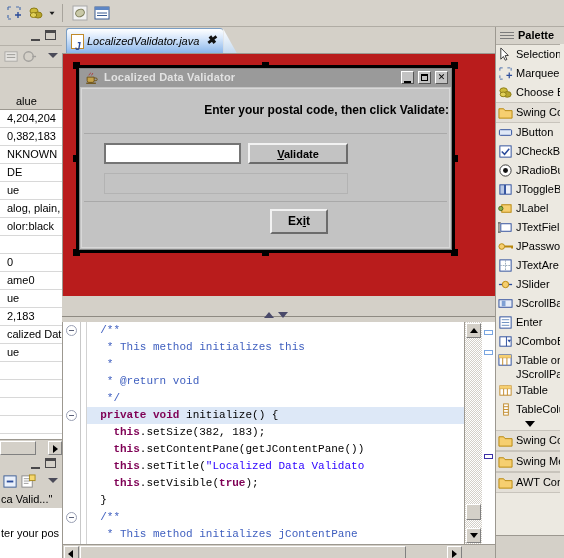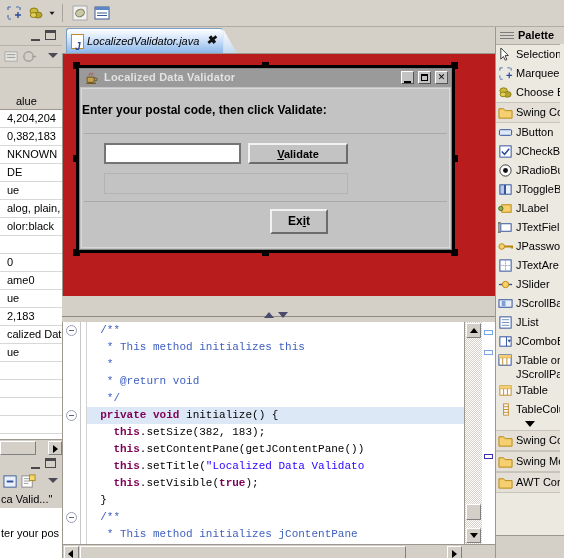--- a/index.html
+++ b/index.html
@@ -90,21 +90,21 @@
   .cupico{position:absolute;left:4px;top:2px;width:15px;height:14px;}
   .jbtns{position:absolute;right:3px;top:2px;}
   .jb{display:inline-block;width:13px;height:13px;background:#c3c3c3;border:1px solid #fff;
       border-right-color:#555;border-bottom-color:#555;box-sizing:border-box;position:relative;
       margin-left:1px;vertical-align:top;}
   .jb i{position:absolute;font-style:normal;font-size:9px;line-height:11px;left:0;right:0;text-align:center;color:#000;}
   .jb.min i{bottom:0;left:2px;right:2px;height:2px;background:#000;text-indent:-999px;}
   .jb.max i{left:2px;right:2px;top:2px;bottom:2px;border:1px solid #000;border-top-width:2px;text-indent:-999px;}
   .jbody{position:absolute;left:1px;right:1px;top:19px;bottom:1px;background:#c3c3c3;
          border:1px solid #d8d8d8;box-sizing:border-box;}
-  .jprompt{position:absolute;left:0;right:0;top:14px;text-align:left;font-weight:bold;font-size:12px;}
+  .jprompt{position:absolute;left:0;right:0;top:14px;text-align:right;font-weight:bold;font-size:12px;}
   .jsep{position:absolute;left:2px;right:2px;height:1px;background:#a9a9a9;}
   .jfield{position:absolute;left:22px;top:54px;width:137px;height:21px;background:#fff;
           border:2px solid #757575;box-sizing:border-box;}
   .jvalidate{position:absolute;left:166px;top:54px;width:100px;height:21px;background:#c3c3c3;
              border:2px solid #f2f2f2;border-right-color:#6c6c6c;border-bottom-color:#6c6c6c;
              box-sizing:border-box;text-align:center;line-height:18px;font-weight:bold;font-size:11px;}
   .jresult{position:absolute;left:22px;top:84px;width:244px;height:21px;background:#c3c3c3;
            border:1px solid #b3b3b3;box-sizing:border-box;}
   .jexit{position:absolute;left:188px;top:120px;width:58px;height:25px;background:#c3c3c3;
          border:2px solid #f2f2f2;border-right-color:#6c6c6c;border-bottom-color:#6c6c6c;
@@ -459,21 +459,21 @@
             <path d="M1 8h14" stroke="#2b4c9b" stroke-width="1.4"></path>
             <circle cx="8" cy="8" r="3.4" fill="#f6cf70" stroke="#b8860b"></circle>
           </svg><span>JSlider</span></div>
         <div class="pitem"><svg class="gi" viewBox="0 0 16 16">
             <rect x="1" y="4" width="14" height="8" fill="#e8eef8" stroke="#2b4c9b"></rect>
             <rect x="4" y="5" width="4" height="6" fill="#7fa0d4"></rect>
           </svg><span>JScrollBar</span></div>
         <div class="pitem"><svg class="gi" viewBox="0 0 16 16">
             <rect x="2" y="2" width="12" height="12" fill="#fff" stroke="#2b4c9b"></rect>
             <path d="M4 5h8M4 8h8M4 11h8" stroke="#6a8ec0"></path>
-          </svg><span>JList</span></div>
+          </svg><span>Enter</span></div>
         <div class="pitem"><svg class="gi" viewBox="0 0 16 16">
             <rect x="2" y="3" width="12" height="10" fill="#fff" stroke="#2b4c9b"></rect>
             <path d="M9 3v10" stroke="#2b4c9b"></path>
             <path d="M10 6l2 3 2-3z" fill="#2b4c9b"></path>
           </svg><span>JComboB</span></div>
         <div class="pitem two">
           <svg class="gi" viewBox="0 0 16 16">
             <rect x="1" y="2" width="13" height="11" fill="#fff" stroke="#2b4c9b"></rect>
             <path d="M1 5h13M5 2v11M9.5 2v11" stroke="#c08a2a"></path>
             <rect x="1" y="2" width="13" height="3" fill="#f6cf70"></rect>

